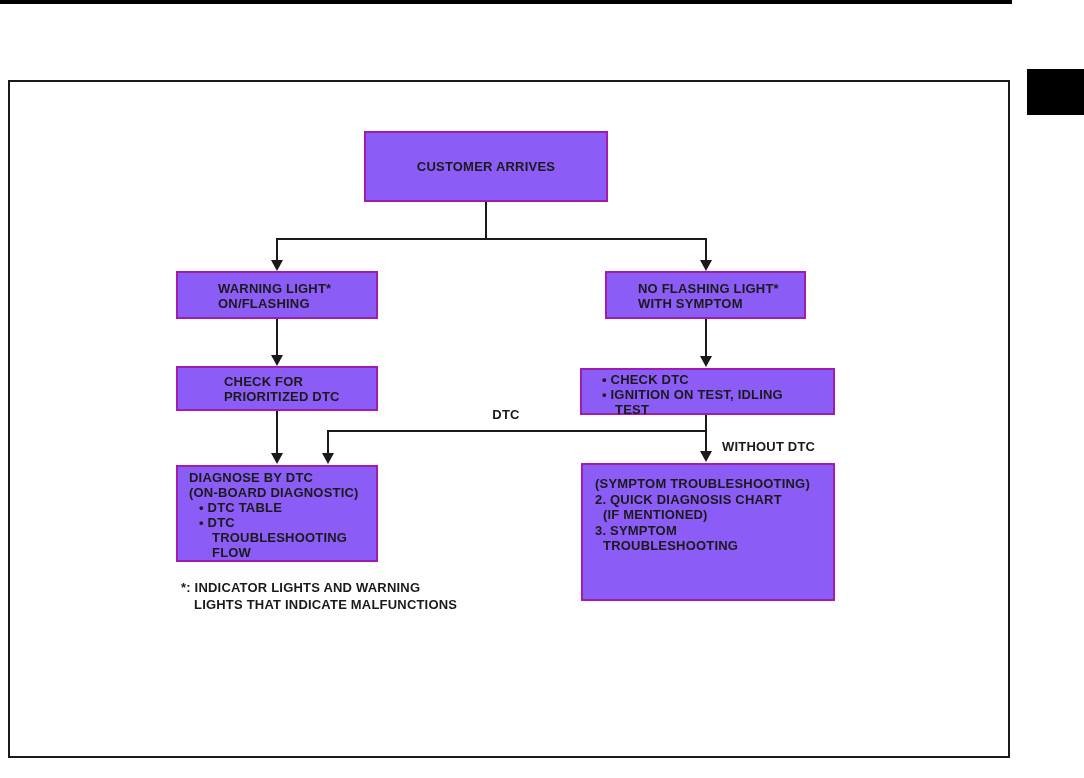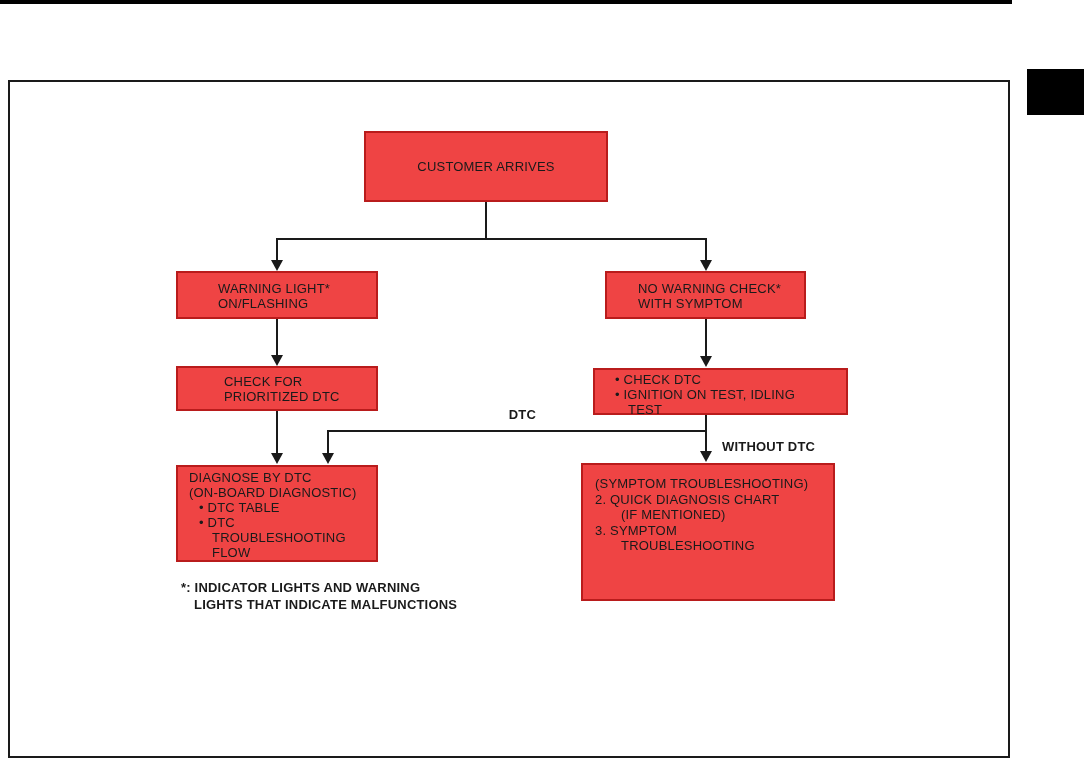--- a/index.html
+++ b/index.html
@@ -12,42 +12,42 @@
     position:absolute;left:8px;top:80px;width:1002px;height:678px;
     border:2px solid #1a1a1a;box-sizing:border-box;background:#fff;
   }
   .fline{position:absolute;background:#1a1a1a;}
   .arrow{
     position:absolute;width:0;height:0;
     border-left:6px solid transparent;border-right:6px solid transparent;
     border-top:11px solid #1a1a1a;
   }
   .node{
-    position:absolute;border:2px solid #b91c1c;background:#ef4444;
-    box-sizing:border-box;font-weight:normal;font-size:13px;line-height:15px;
+    position:absolute;border:2px solid #a21caf;background:#8b5cf6;
+    box-sizing:border-box;font-weight:bold;font-size:13px;line-height:15px;
     letter-spacing:.2px;white-space:nowrap;
   }
   .lbl{
     position:absolute;font-weight:bold;font-size:13px;letter-spacing:.2px;
     white-space:nowrap;
   }
   #box-customer{left:364px;top:131px;width:244px;height:71px;
     display:flex;align-items:center;justify-content:center;}
   #box-warning{left:176px;top:271px;width:202px;height:48px;padding:8px 8px 0 40px;}
   #box-nowarning{left:605px;top:271px;width:201px;height:48px;padding:8px 0 0 31px;}
   #box-checkpri{left:176px;top:366px;width:202px;height:45px;padding:6px 0 0 46px;}
-  #box-checkdtc{left:580px;top:368px;width:255px;height:47px;padding:2px 0 0 20px;margin-left:13px;}
+  #box-checkdtc{left:580px;top:368px;width:255px;height:47px;padding:2px 0 0 20px;}
   #box-checkdtc .hang{margin-left:13px;}
   #box-diagdtc{left:176px;top:465px;width:202px;height:97px;padding:3px 0 4px 11px;}
   #box-diagdtc .bullet{margin-left:10px;}
   #box-diagdtc .cont{margin-left:23px;}
   #box-diagsym{left:581px;top:463px;width:254px;height:138px;padding:11px 0 0 12px;
     line-height:15.5px;}
-  #box-diagsym .cont{margin-left:26px;}
-  #lbl-dtc{left:436px;top:407px;width:100px;text-align:right;}
+  #box-diagsym .cont{margin-left:8px;}
+  #lbl-dtc{left:456px;top:407px;width:100px;text-align:center;}
   #lbl-withoutdtc{left:722px;top:439px;}
   .footnote{
     position:absolute;left:181px;top:580px;font-weight:bold;font-size:13px;
     line-height:16.5px;letter-spacing:.2px;white-space:nowrap;
   }
   .footnote .cont{margin-left:13px;}
 </style>
 </head>
 <body>
 
@@ -83,21 +83,21 @@
 <div class="node" id="box-customer">
   <span>CUSTOMER ARRIVES</span>
 </div>
 
 <div class="node" id="box-warning">
   <div>WARNING LIGHT*</div>
   <div>ON/FLASHING</div>
 </div>
 
 <div class="node" id="box-nowarning">
-  <div>NO WARNING CHECK*</div>
+  <div>NO FLASHING LIGHT*</div>
   <div>WITH SYMPTOM</div>
 </div>
 
 <div class="node" id="box-checkpri">
   <div>CHECK FOR</div>
   <div>PRIORITIZED DTC</div>
 </div>
 
 <div class="node" id="box-checkdtc">
   <div>• CHECK DTC</div>

